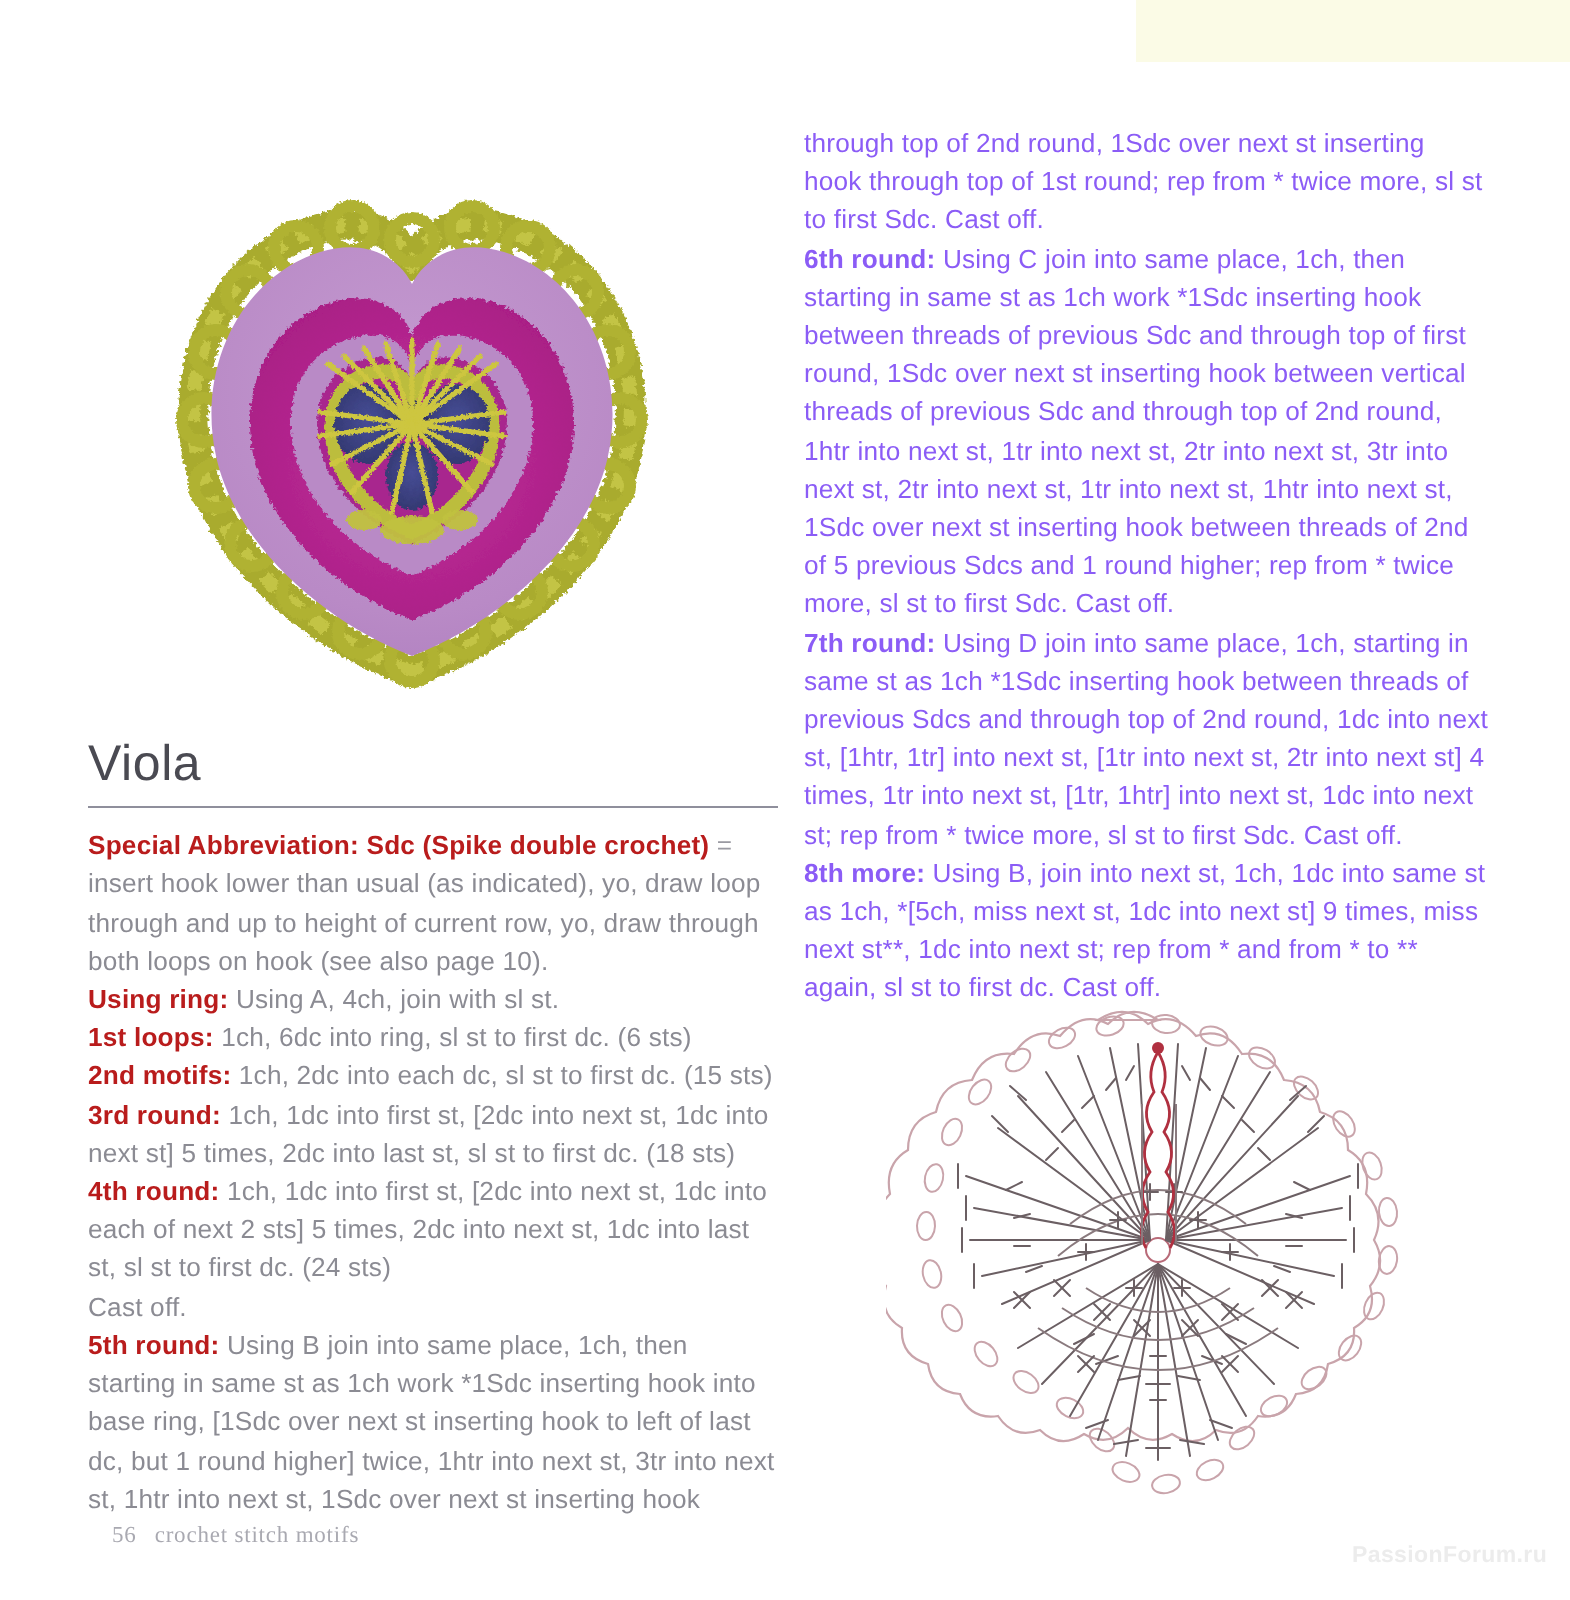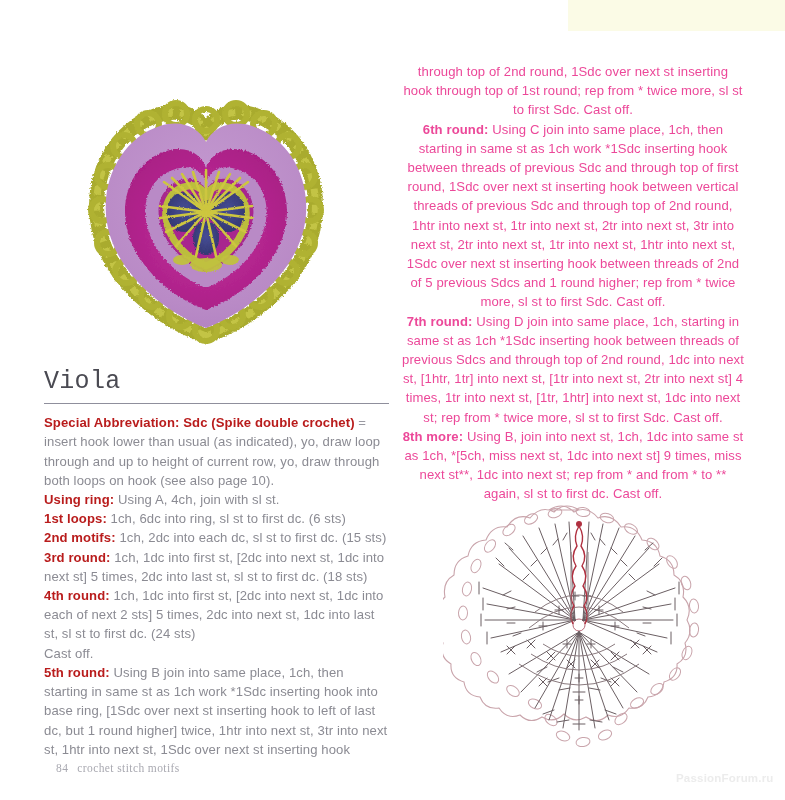--- a/index.html
+++ b/index.html
@@ -40,21 +40,21 @@
   .photo-wrap {
     position: relative;
     width: 300px;
     height: 300px;
     margin-left: 14px;
   }
 
   .motif-svg { display: block; width: 300px; height: 300px; }
 
   .title {
-    font-family: Liberation Mono, monospace;
+    font-family: Liberation Sans, sans-serif;
     font-size: 25px;
     font-weight: 300;
     color: #4a4a52;
     letter-spacing: .3px;
     margin: 9px 0 0 2px;
     line-height: 1.05;
   }
   .rule {
     width: 345px;
     height: 1px;
@@ -78,23 +78,22 @@
   .eq { color: #9a9aa2; }
 
   
   .col-right {
     position: absolute;
     left: 402px;
     top: 62px;
     width: 342px;
     font-size: 13.1px;
     line-height: 19.2px;
-    color: #ec4899;
+    color: #8b5cf6;
     letter-spacing: .1px;
-    text-align: center;
   }
   .col-right p { margin: 0; }
 
   
   .diagram-wrap {
     position: absolute;
     left: 443px;
     top: 492px;
     width: 272px;
     height: 272px;
@@ -527,18 +526,18 @@
         </g>
         <g stroke="#8a7a7e">
           <line x1="128" y1="60" x2="128" y2="130"></line>
           <line x1="145" y1="60" x2="145" y2="130"></line>
         </g>
       </g>
     </svg>
   </div>
 
   <div class="footer">
-    <span class="pg">84</span><span>crochet stitch motifs</span>
+    <span class="pg">56</span><span>crochet stitch motifs</span>
   </div>
 
   <div class="watermark">PassionForum.ru</div>
 
 </div>
 
 </body></html>

